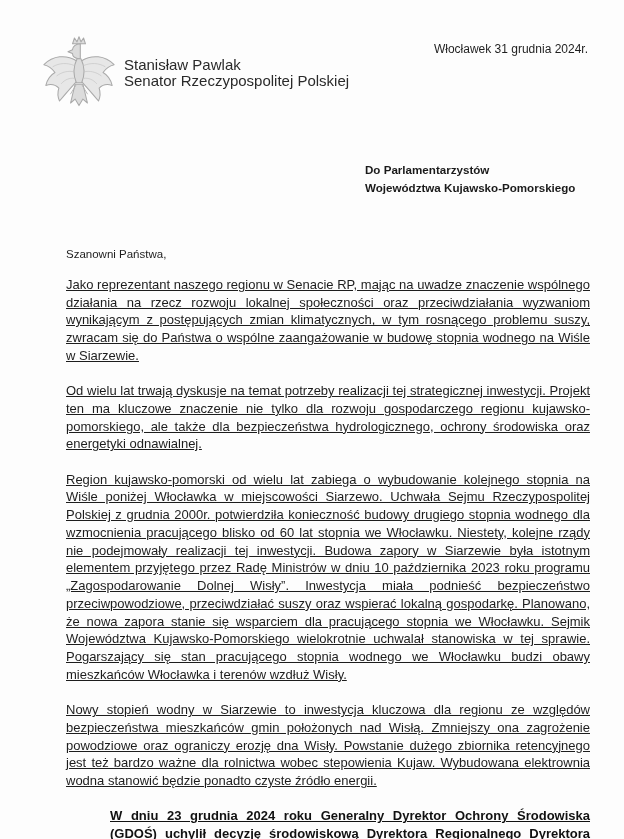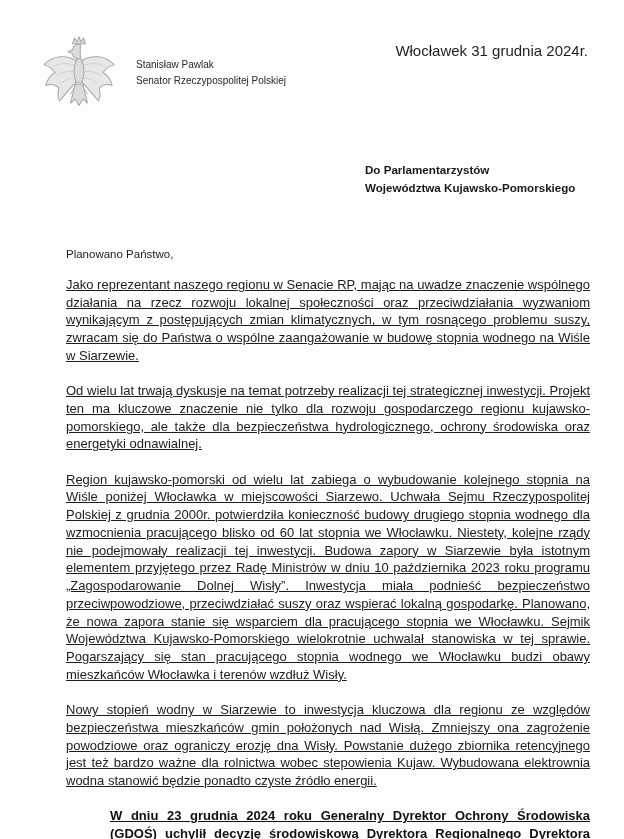--- a/index.html
+++ b/index.html
@@ -21,31 +21,31 @@
   }
   .emblem {
     position: absolute;
     left: 40px;
     top: 33px;
     width: 78px;
     height: 88px;
   }
   .sender-block {
     position: absolute;
-    left: 136px;
+    left: 124px;
     top: 57px;
-    font-size: 10px;
+    font-size: 15px;
     line-height: 16px;
     color: #2a2a2a;
   }
   .place-date {
     position: absolute;
     top: 42px;
     right: 36px;
-    font-size: 15px;
+    font-size: 12px;
     color: #1f1f1f;
   }
   .addressee {
     position: absolute;
     left: 365px;
     top: 161px;
     font-size: 11.6px;
     font-weight: 700;
     line-height: 17.5px;
     color: #1a1a1a;
@@ -113,21 +113,21 @@
   </div>
 
   <div class="place-date">Włocławek 31 grudnia 2024r.</div>
 
   <div class="addressee">
     <div>Do Parlamentarzystów</div>
     <div>Województwa Kujawsko-Pomorskiego</div>
   </div>
 
   <div class="body-text">
-    <div class="salutation">Planowano Państwo,</div>
+    <div class="salutation">Szanowni Państwa,</div>
     <p class="para">Jako reprezentant naszego regionu w Senacie RP, mając na uwadze znaczenie wspólnego działania na rzecz rozwoju lokalnej społeczności oraz przeciwdziałania wyzwaniom wynikającym z postępujących zmian klimatycznych, w tym rosnącego problemu suszy, zwracam się do Państwa o wspólne zaangażowanie w budowę stopnia wodnego na Wiśle w Siarzewie.</p>
     <p class="para">Od wielu lat trwają dyskusje na temat potrzeby realizacji tej strategicznej inwestycji. Projekt ten ma kluczowe znaczenie nie tylko dla rozwoju gospodarczego regionu kujawsko-pomorskiego, ale także dla bezpieczeństwa hydrologicznego, ochrony środowiska oraz energetyki odnawialnej.</p>
     <p class="para">Region kujawsko-pomorski od wielu lat zabiega o wybudowanie kolejnego stopnia na Wiśle poniżej Włocławka w miejscowości Siarzewo. Uchwała Sejmu Rzeczypospolitej Polskiej z grudnia 2000r. potwierdziła konieczność budowy drugiego stopnia wodnego dla wzmocnienia pracującego blisko od 60 lat stopnia we Włocławku. Niestety, kolejne rządy nie podejmowały realizacji tej inwestycji. Budowa zapory w Siarzewie była istotnym elementem przyjętego przez Radę Ministrów w dniu 10 października 2023 roku programu „Zagospodarowanie Dolnej Wisły”. Inwestycja miała podnieść bezpieczeństwo przeciwpowodziowe, przeciwdziałać suszy oraz wspierać lokalną gospodarkę. Planowano, że nowa zapora stanie się wsparciem dla pracującego stopnia we Włocławku. Sejmik Województwa Kujawsko-Pomorskiego wielokrotnie uchwalał stanowiska w tej sprawie. Pogarszający się stan pracującego stopnia wodnego we Włocławku budzi obawy mieszkańców Włocławka i terenów wzdłuż Wisły.</p>
     <p class="para">Nowy stopień wodny w Siarzewie to inwestycja kluczowa dla regionu ze względów bezpieczeństwa mieszkańców gmin położonych nad Wisłą. Zmniejszy ona zagrożenie powodziowe oraz ograniczy erozję dna Wisły. Powstanie dużego zbiornika retencyjnego jest też bardzo ważne dla rolnictwa wobec stepowienia Kujaw. Wybudowana elektrownia wodna stanowić będzie ponadto czyste źródło energii.</p>
     <p class="para bold">W dniu 23 grudnia 2024 roku Generalny Dyrektor Ochrony Środowiska (GDOŚ) uchylił decyzję środowiskową Dyrektora Regionalnego Dyrektora Ochrony Środowiska (RDOŚ) w Bydgoszczy dla projektu budowy stopnia wodnego na Wiśle w Siarzewie. To kluczowy dokument, którego brak uniemożliwia dalsze procedowanie tej inwestycji, w tym uzyskanie pozwolenia na budowę.</p>
   </div>
 
 </div>
 
 </body></html>

